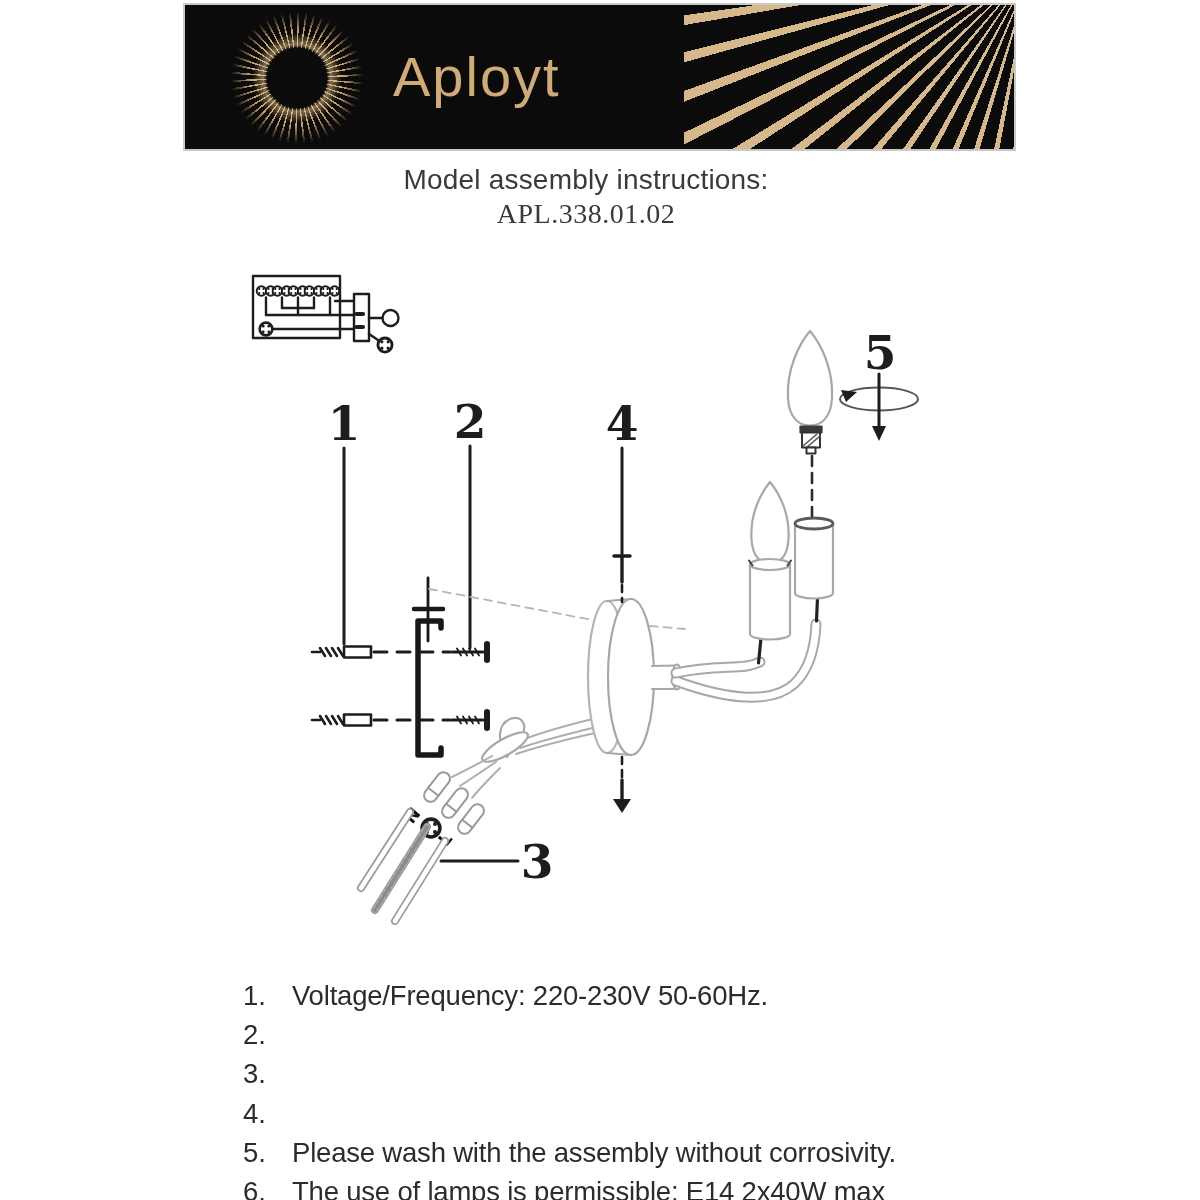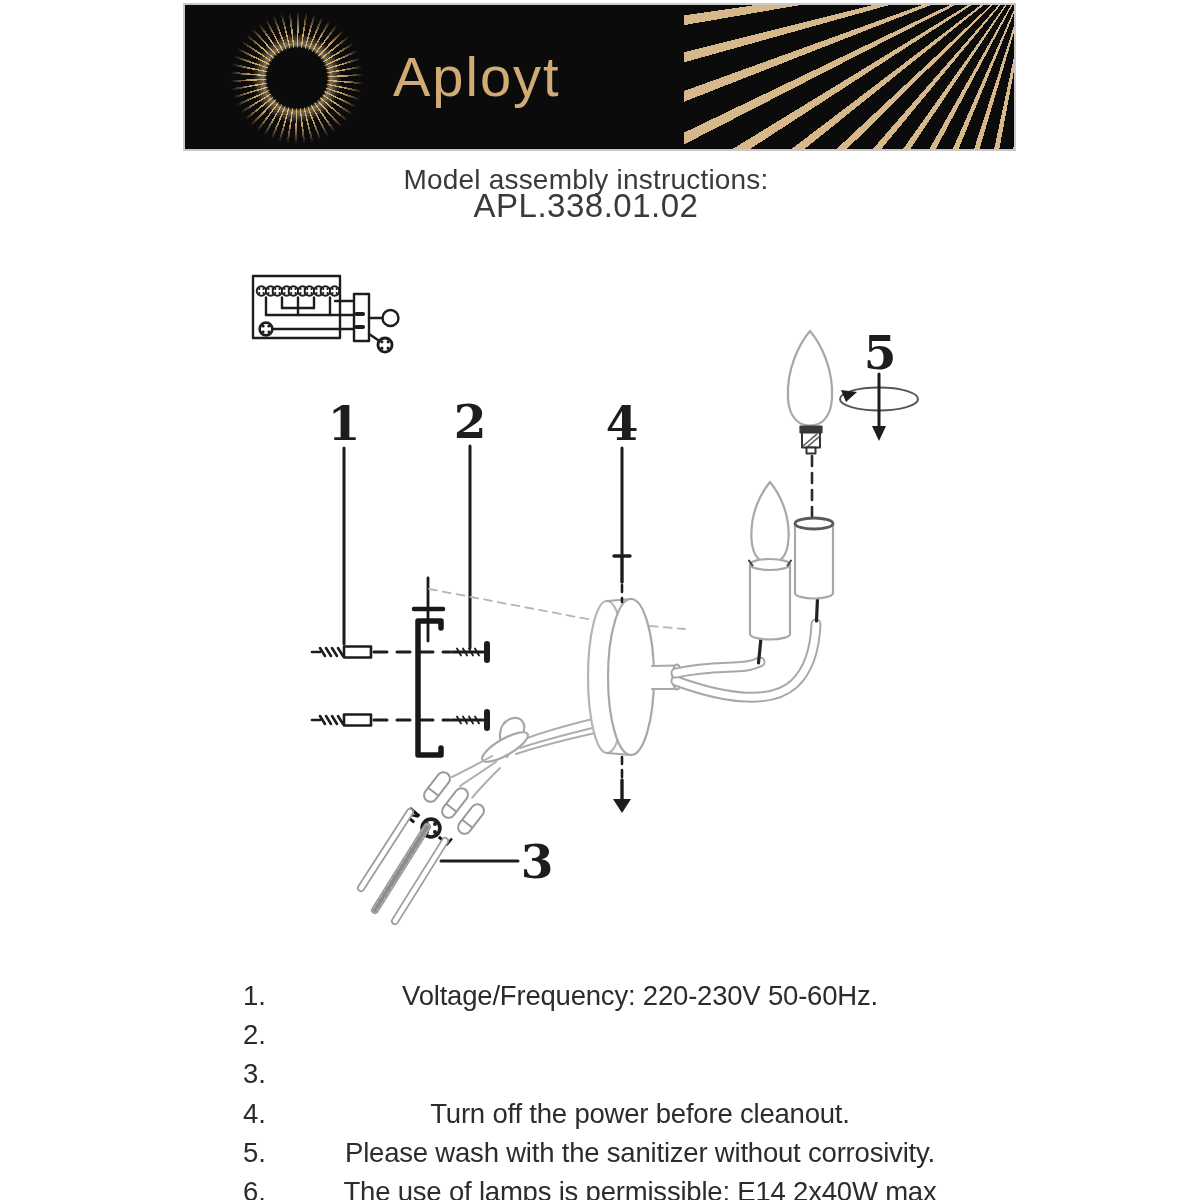--- a/index.html
+++ b/index.html
@@ -15,29 +15,29 @@
       radial-gradient(circle, rgba(0,0,0,0) 0 32%, rgba(246,216,160,0.50) 36%, rgba(0,0,0,0) 48%),
       repeating-conic-gradient(#c9a36a 0deg 1.9deg, #0b0b0b 1.9deg 7.2deg);}
   .brand{position:absolute;left:208px;top:40px;font-size:56px;font-weight:300;letter-spacing:2px;
          color:#d0ab76;line-height:64px;}
   .rays{position:absolute;right:0;top:0;width:330px;height:100%;
     background:repeating-conic-gradient(from 150deg at 106% -28%,
       #d7b88a 0deg 1.55deg, rgba(11,11,11,0) 1.55deg 5.8deg);}
   
   .title{position:absolute;left:0;right:0;top:164px;text-align:center;font-size:28px;
          color:#3a3a3a;letter-spacing:0.2px;}
-  .subtitle{position:absolute;left:0;right:0;top:187px;text-align:center;font-size:33px;
-         color:#3a3a3a;letter-spacing:0.5px;}
+  .subtitle{position:absolute;left:0;right:0;top:198px;text-align:center;font-size:28px;
+         color:#3a3a3a;letter-spacing:0.5px;font-family:Liberation Serif, serif;}
   
   .diagram{position:absolute;left:0;top:250px;width:1200px;height:700px;}
   
   .list{position:absolute;left:243px;top:980px;width:745px;}
   .row{display:flex;align-items:flex-start;height:39.2px;font-size:27.5px;color:#2c2c2c;}
   .row .num{width:49px;flex:none;}
-  .row .txt{flex:1;white-space:nowrap;letter-spacing:-0.2px;text-align:center;}
+  .row .txt{flex:1;white-space:nowrap;letter-spacing:-0.2px;}
 </style>
 </head>
 <body>
 
 <div class="page">
 
   <div class="banner">
     <div class="sunburst"></div>
     <div class="brand">Aployt</div>
     <div class="rays"></div>
@@ -230,25 +230,24 @@
       <span class="txt">Voltage/Frequency: 220-230V 50-60Hz.</span>
     </div>
     <div class="row">
       <span class="num">2.</span>
     </div>
     <div class="row">
       <span class="num">3.</span>
     </div>
     <div class="row">
       <span class="num">4.</span>
-      <span class="txt">Turn off the power before cleanout.</span>
     </div>
     <div class="row">
       <span class="num">5.</span>
-      <span class="txt">Please wash with the sanitizer without corrosivity.</span>
+      <span class="txt">Please wash with the assembly without corrosivity.</span>
     </div>
     <div class="row">
       <span class="num">6.</span>
       <span class="txt">The use of lamps is permissible: E14 2x40W max</span>
     </div>
   </div>
 
 </div>
 
 </body></html>

